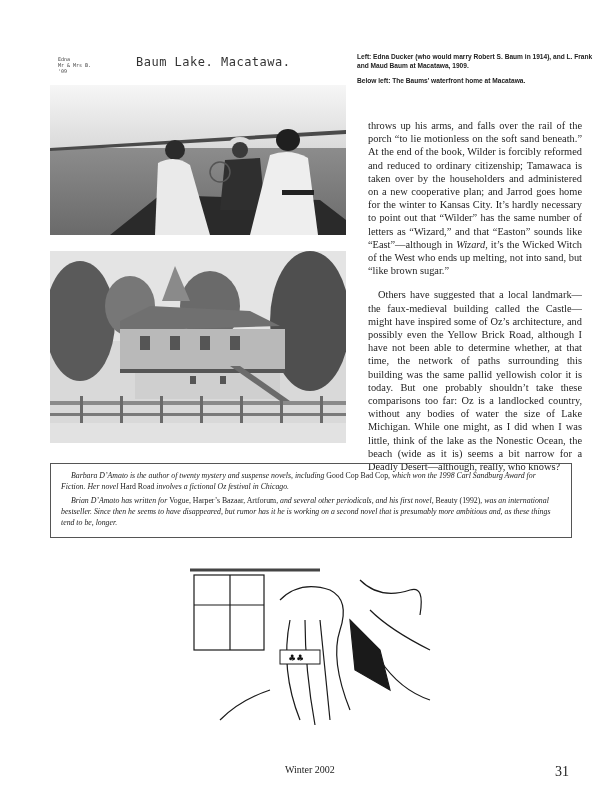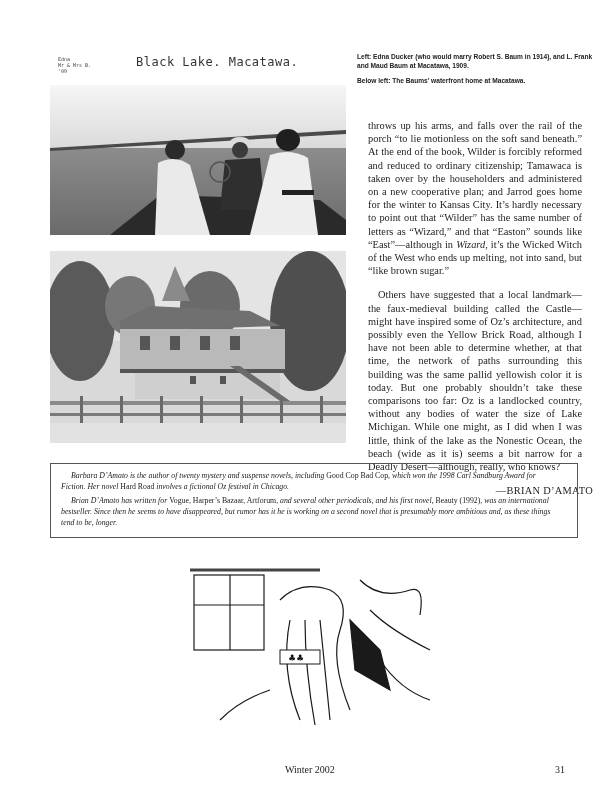--- a/index.html
+++ b/index.html
@@ -15,25 +15,25 @@
     #photo-house { left: 50px; top: 251px; width: 296px; height: 192px; }
     .caption-box { position: absolute; left: 357px; top: 52px; width: 240px;
       font-family: "Liberation Sans", "DejaVu Sans", sans-serif; font-size: 6.6px; font-weight: bold; line-height: 9px; color:#222; }
     .caption-box p { margin: 0 0 6px 0; }
     .article { position: absolute; left: 357px; top: 108px; width: 236px;
       font-size: 10.4px; line-height: 13.2px; text-align: justify; color:#1e1e1e; }
     .article p { margin: 11px; }
     .article p.indent { text-indent: 10px; }
     .signature { text-align: right; font-size: 10.4px; letter-spacing: 0.3px; margin-top: 0; }
     .bio-box { position: absolute; left: 50px; top: 463px; width: 496px; height: 63px;
-      border: 1.5px solid #555; padding: 6px 20px 4px 10px; font-size: 7.8px; line-height: 11px; color:#222; }
+      border: 1.5px solid #555; padding: 6px 14px 4px 10px; font-size: 7.8px; line-height: 11px; color:#222; }
     .bio-box p { margin: 0 0 3px 0; text-indent: 10px; font-style: italic; }
     .bio-box .roman { font-style: normal; }
     .footer-left { position: absolute; left: 285px; top: 764px; font-size: 10px; color:#222; }
-    .footer-right { position: absolute; left: 555px; top: 764px; font-size: 10px; color:#222; }
+    .footer-right { position: absolute; left: 555px; top: 764px; font-size: 14px; color:#222; }
     #illustration { position: absolute; left: 180px; top: 560px; width: 260px; height: 170px; }
   </style>
 </head>
 <body>
 
 <div class="photo" id="photo-boat">
   <svg width="296" height="200" viewBox="0 0 296 200">
     <defs>
       <linearGradient id="sky" x1="0" y1="0" x2="0" y2="1">
         <stop offset="0" stop-color="#f6f6f6"></stop>
@@ -55,21 +55,21 @@
     <ellipse cx="125" cy="100" rx="10" ry="10" fill="#2b2b2b"></ellipse>
     <path d="M108 113 Q125 104 140 115 L160 185 L105 185 Z" fill="#eaeaea"></path>
     <ellipse cx="190" cy="92" rx="10" ry="5" fill="#dcdcdc"></ellipse>
     <ellipse cx="190" cy="100" rx="8" ry="8" fill="#3a3a3a"></ellipse>
     <path d="M175 110 L210 108 L215 160 L170 160 Z" fill="#2f2f2f"></path>
     <ellipse cx="238" cy="90" rx="12" ry="11" fill="#1f1f1f"></ellipse>
     <path d="M220 105 Q240 98 258 108 L268 185 L200 185 Z" fill="#eeeeee"></path>
     <rect x="232" y="140" width="32" height="5" fill="#222"></rect>
     <circle cx="170" cy="122" r="10" fill="none" stroke="#555" stroke-width="1.5"></circle>
   </svg>
-  <div style="position:absolute;left:86px;top:5px;font-family:'DejaVu Sans Mono',monospace;font-size:12px;color:#333;letter-spacing:0.5px;">Black Lake. Macatawa.</div>
+  <div style="position:absolute;left:86px;top:5px;font-family:'DejaVu Sans Mono',monospace;font-size:12px;color:#333;letter-spacing:0.5px;">Baum Lake. Macatawa.</div>
   <div style="position:absolute;left:8px;top:6px;font-family:'DejaVu Sans Mono',monospace;font-size:5px;line-height:6px;color:#444;">
     <div>Edna</div>
     <div>Mr &amp; Mrs B.</div>
     <div>'09</div>
   </div>
 </div>
 
 <div class="photo" id="photo-house">
   <svg width="296" height="192" viewBox="0 0 296 192">
     <rect x="0" y="0" width="296" height="192" fill="#d9d9d9"></rect>
@@ -112,21 +112,20 @@
 </div>
 
 <div class="caption-box">
   <p>Left: Edna Ducker (who would marry Robert S. Baum in 1914), and L. Frank and Maud Baum at Macatawa, 1909.</p>
   <p>Below left: The Baums' waterfront home at Macatawa.</p>
 </div>
 
 <div class="article">
   <p><span>throws up his arms, and falls over the rail of the porch “to lie motionless on the soft sand beneath.” At the end of the book, Wilder is forcibly reformed and reduced to ordinary citizenship; Tamawaca is taken over by the householders and administered on a new cooperative plan; and Jarrod goes home for the winter to Kansas City. It’s hardly necessary to point out that “Wilder” has the same number of letters as “Wizard,” and that “Easton” sounds like “East”—although in </span><i>Wizard</i><span>, it’s the Wicked Witch of the West who ends up melting, not into sand, but “like brown sugar.”</span></p>
   <p class="indent">Others have suggested that a local landmark—the faux-medieval building called the Castle—might have inspired some of Oz’s architecture, and possibly even the Yellow Brick Road, although I have not been able to determine whether, at that time, the network of paths surrounding this building was the same pallid yellowish color it is today. But one probably shouldn’t take these comparisons too far: Oz is a landlocked country, without any bodies of water the size of Lake Michigan. While one might, as I did when I was little, think of the lake as the Nonestic Ocean, the beach (wide as it is) seems a bit narrow for a Deadly Desert—although, really, who knows?</p>
-  <div class="signature">—BRIAN D’AMATO</div>
 </div>
 
 <div class="bio-box">
   <p><span>Barbara D’Amato is the author of twenty mystery and suspense novels, including </span><span class="roman">Good Cop Bad Cop</span><span>, which won the 1998 Carl Sandburg Award for Fiction.  Her novel </span><span class="roman">Hard Road</span><span> involves a fictional Oz festival in Chicago.</span></p>
   <p><span>Brian D’Amato has written for </span><span class="roman">Vogue, Harper’s Bazaar, Artforum,</span><span> and several other periodicals, and his first novel, </span><span class="roman">Beauty (1992),</span><span> was an international bestseller. Since then he seems to have disappeared, but rumor has it he is working on a second novel that is presumably more ambitious and, as these things tend to be, longer.</span></p>
 </div>
 
 <div id="illustration">
   <svg width="260" height="170" viewBox="0 0 260 170">
     <g fill="none" stroke="#1a1a1a" stroke-width="1.2">

